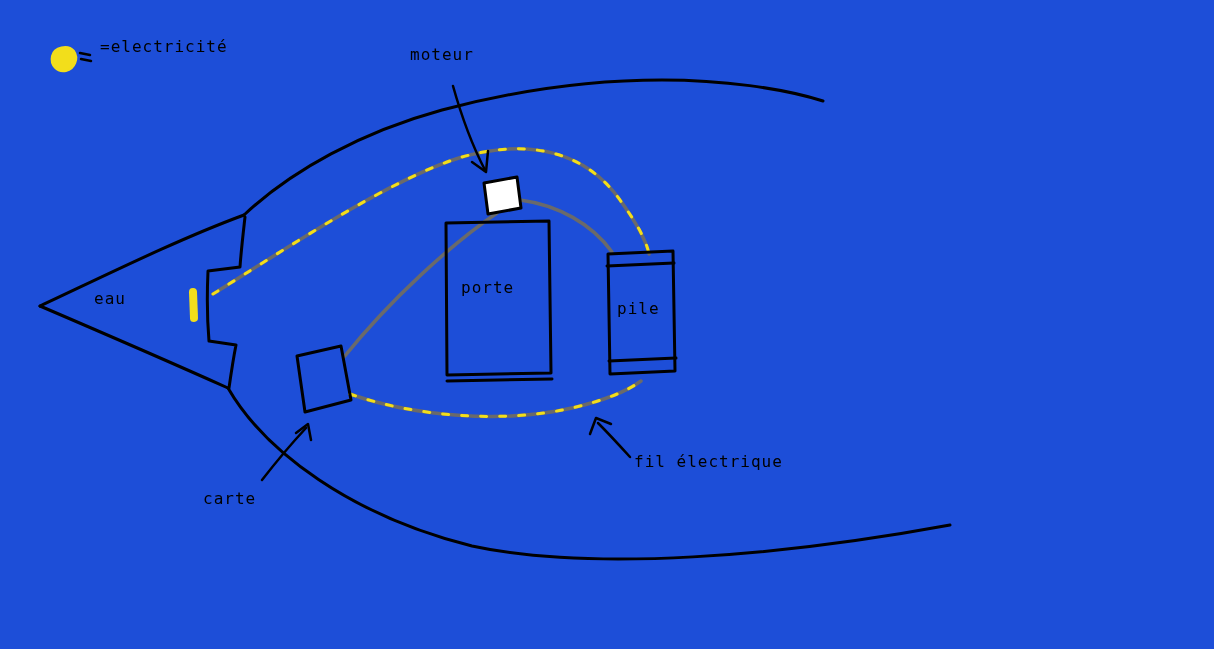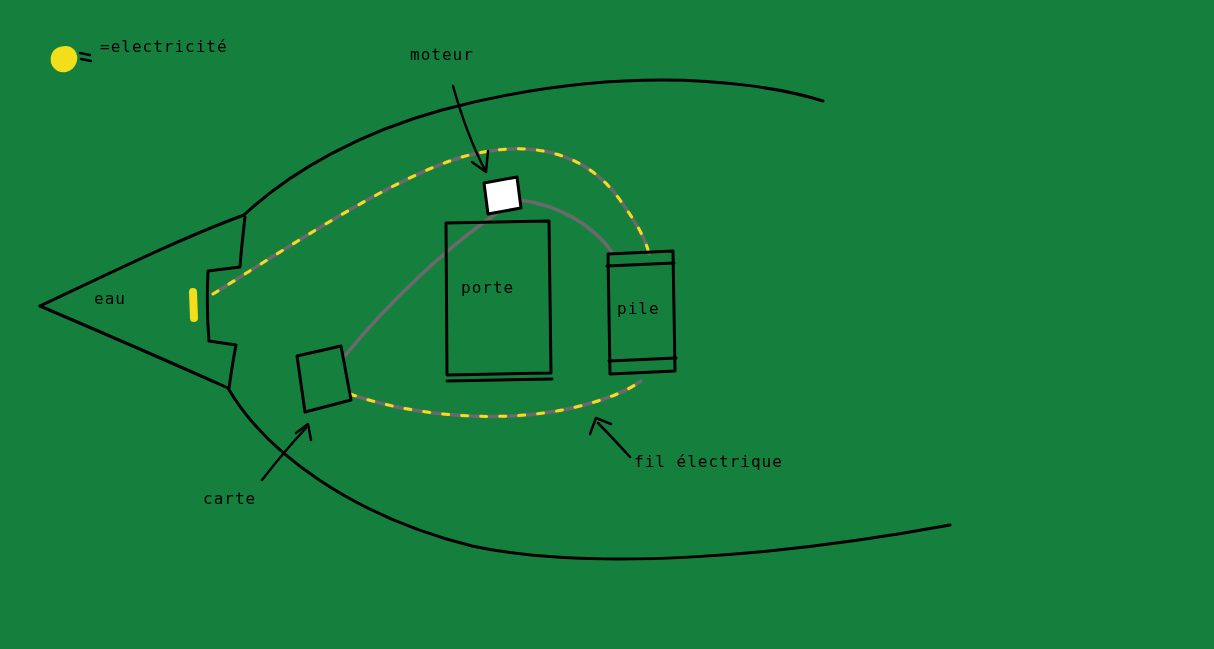--- a/index.html
+++ b/index.html
@@ -1,20 +1,20 @@
 <!DOCTYPE html>
 <html style="--ink: #000000; --wire: #6a6a6a; --electricity: #f2de1b;"><head>
 <meta charset="utf-8">
 <style>
   html, body { margin: 0; padding: 0; background: #ffffff; }
   .stage {
     position: relative;
     width: 1214px;
     height: 649px;
-    background: #15803d;
+    background: #1d4ed8;
     overflow: hidden;
   }
   svg { display: block; }
   path { fill: none; stroke-linecap: round; stroke-linejoin: round; }
   .ink   { stroke: var(--ink, #000); stroke-width: 3; }
   .ink2  { stroke: var(--ink, #000); stroke-width: 2.5; }
   .wire  { stroke: var(--wire, #6a6a6a); stroke-width: 3.5; }
   .dash  { stroke: var(--electricity, #f2de1b); stroke-width: 3; stroke-dasharray: 6 13; }
   .elec  { stroke: var(--electricity, #f2de1b); }
   .blob  { fill: var(--electricity, #f2de1b); stroke: var(--electricity, #f2de1b); stroke-width: 2; }

